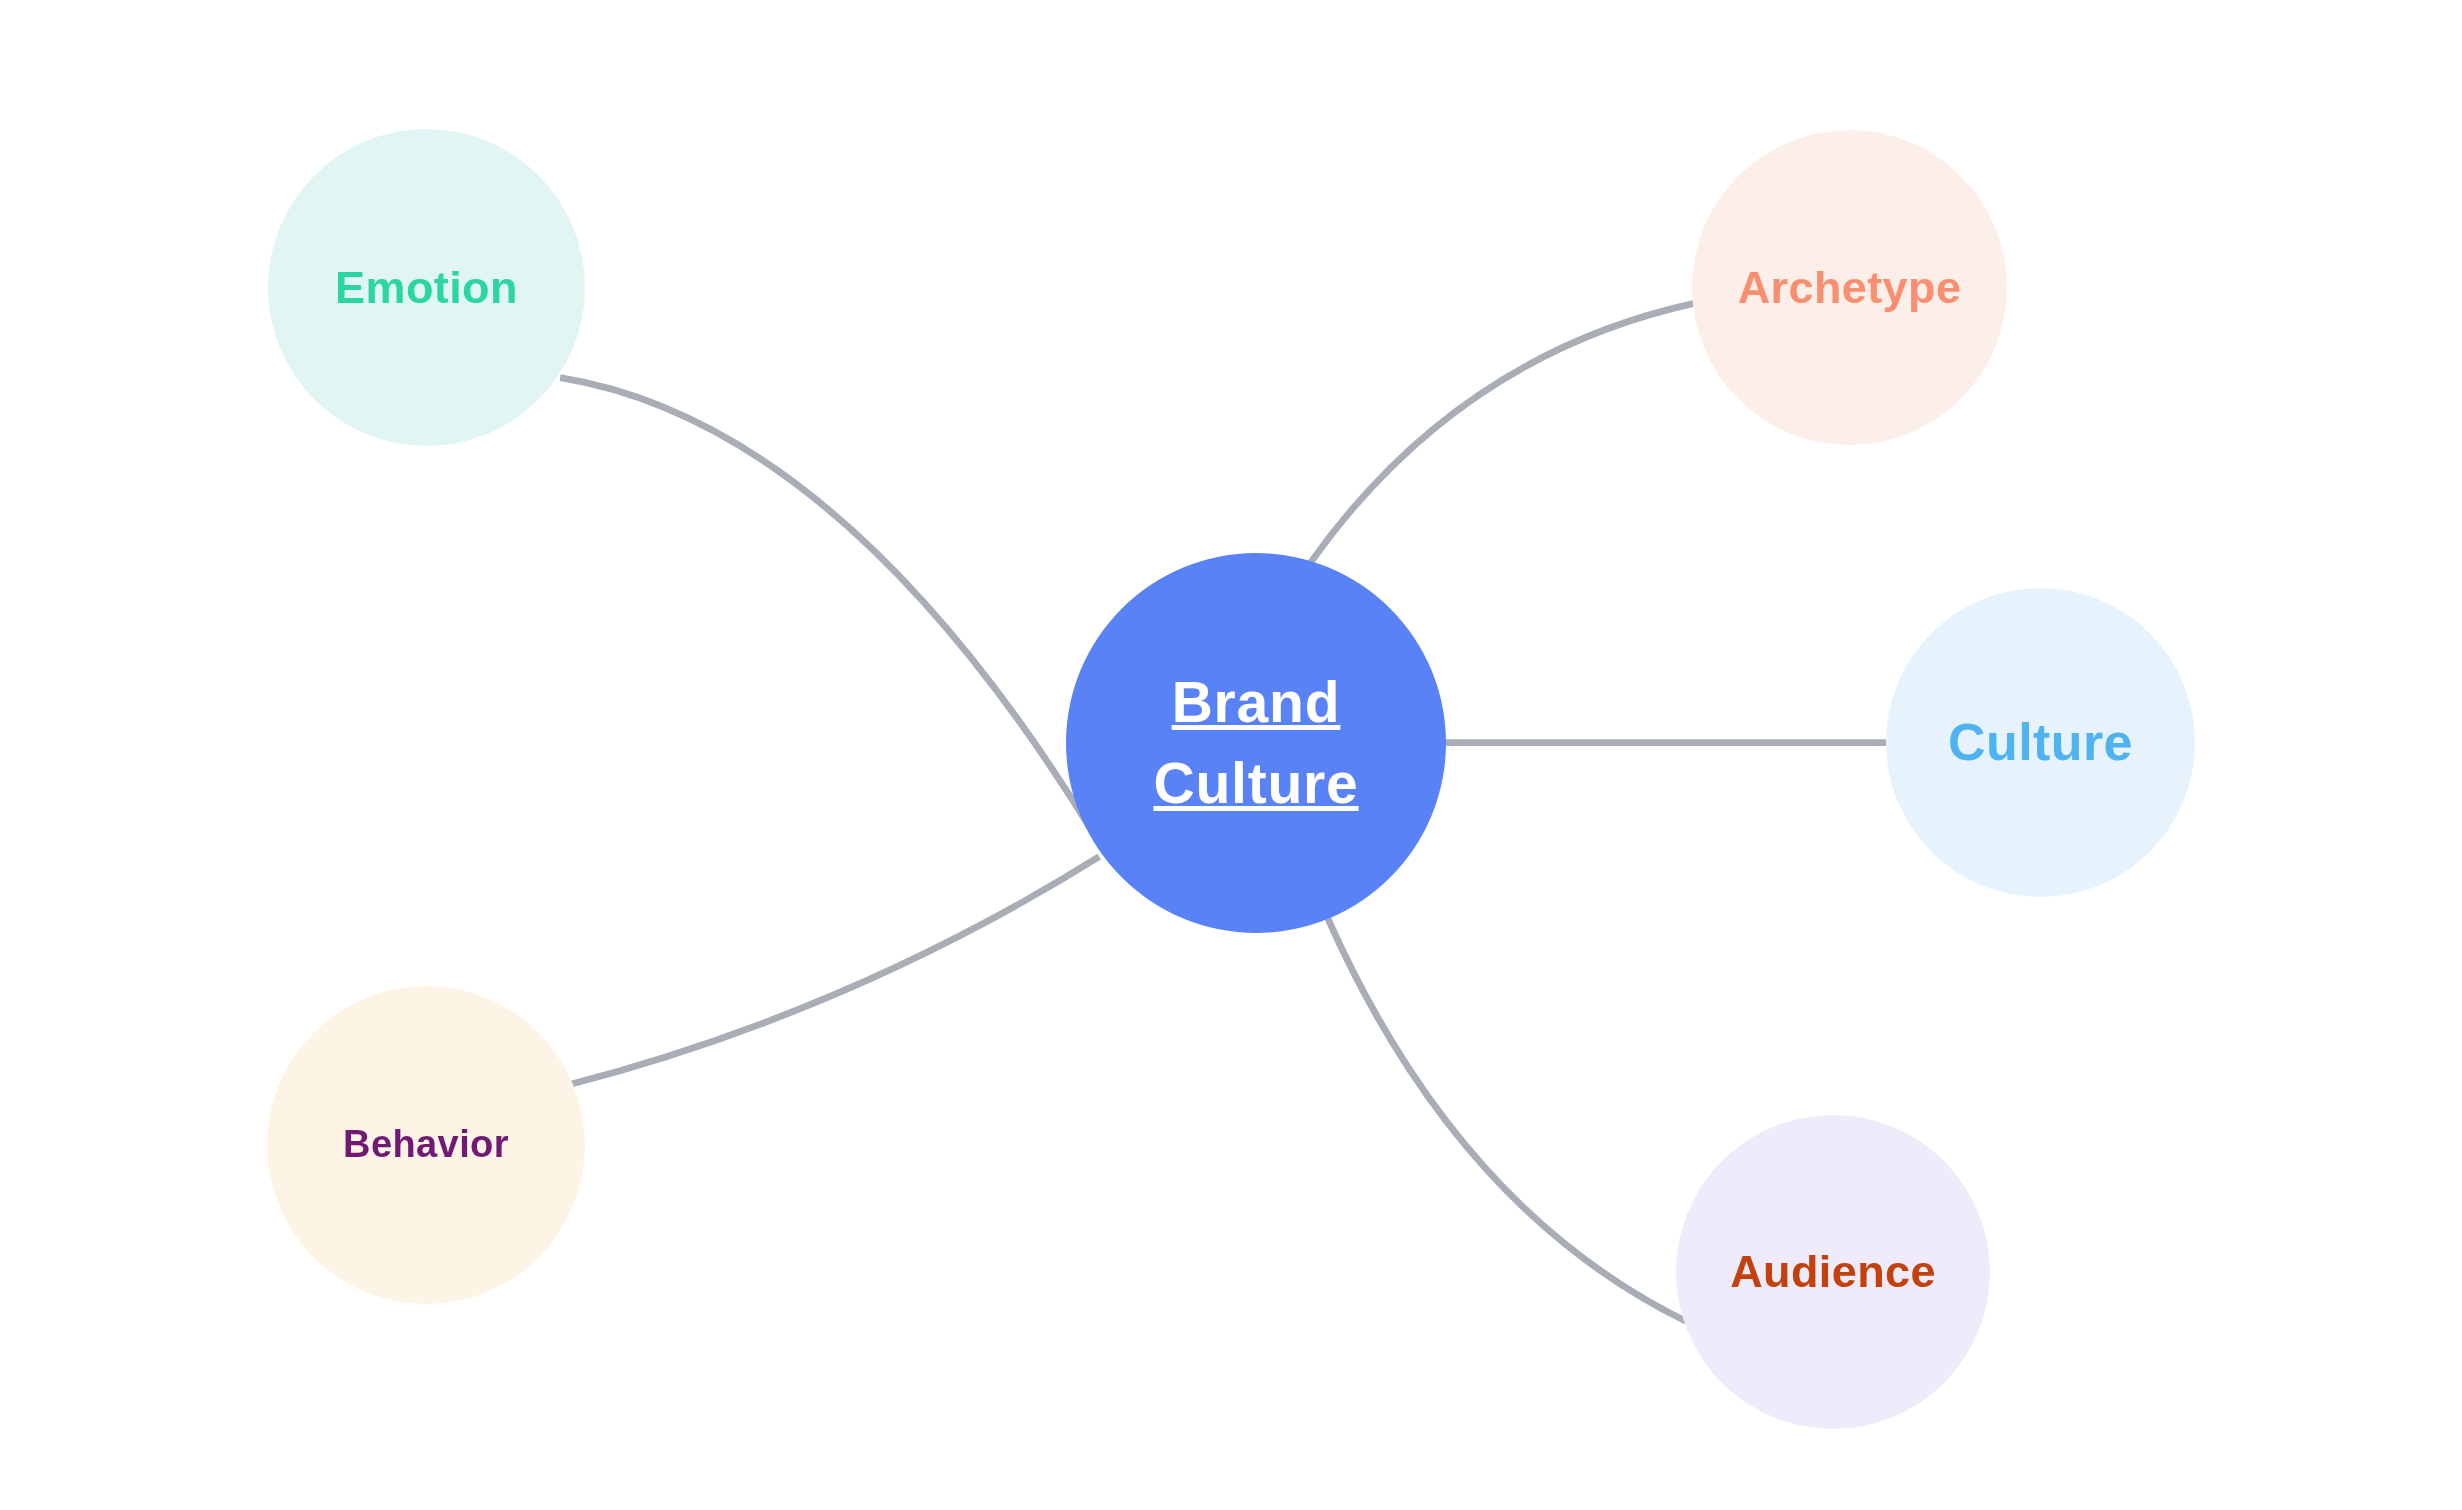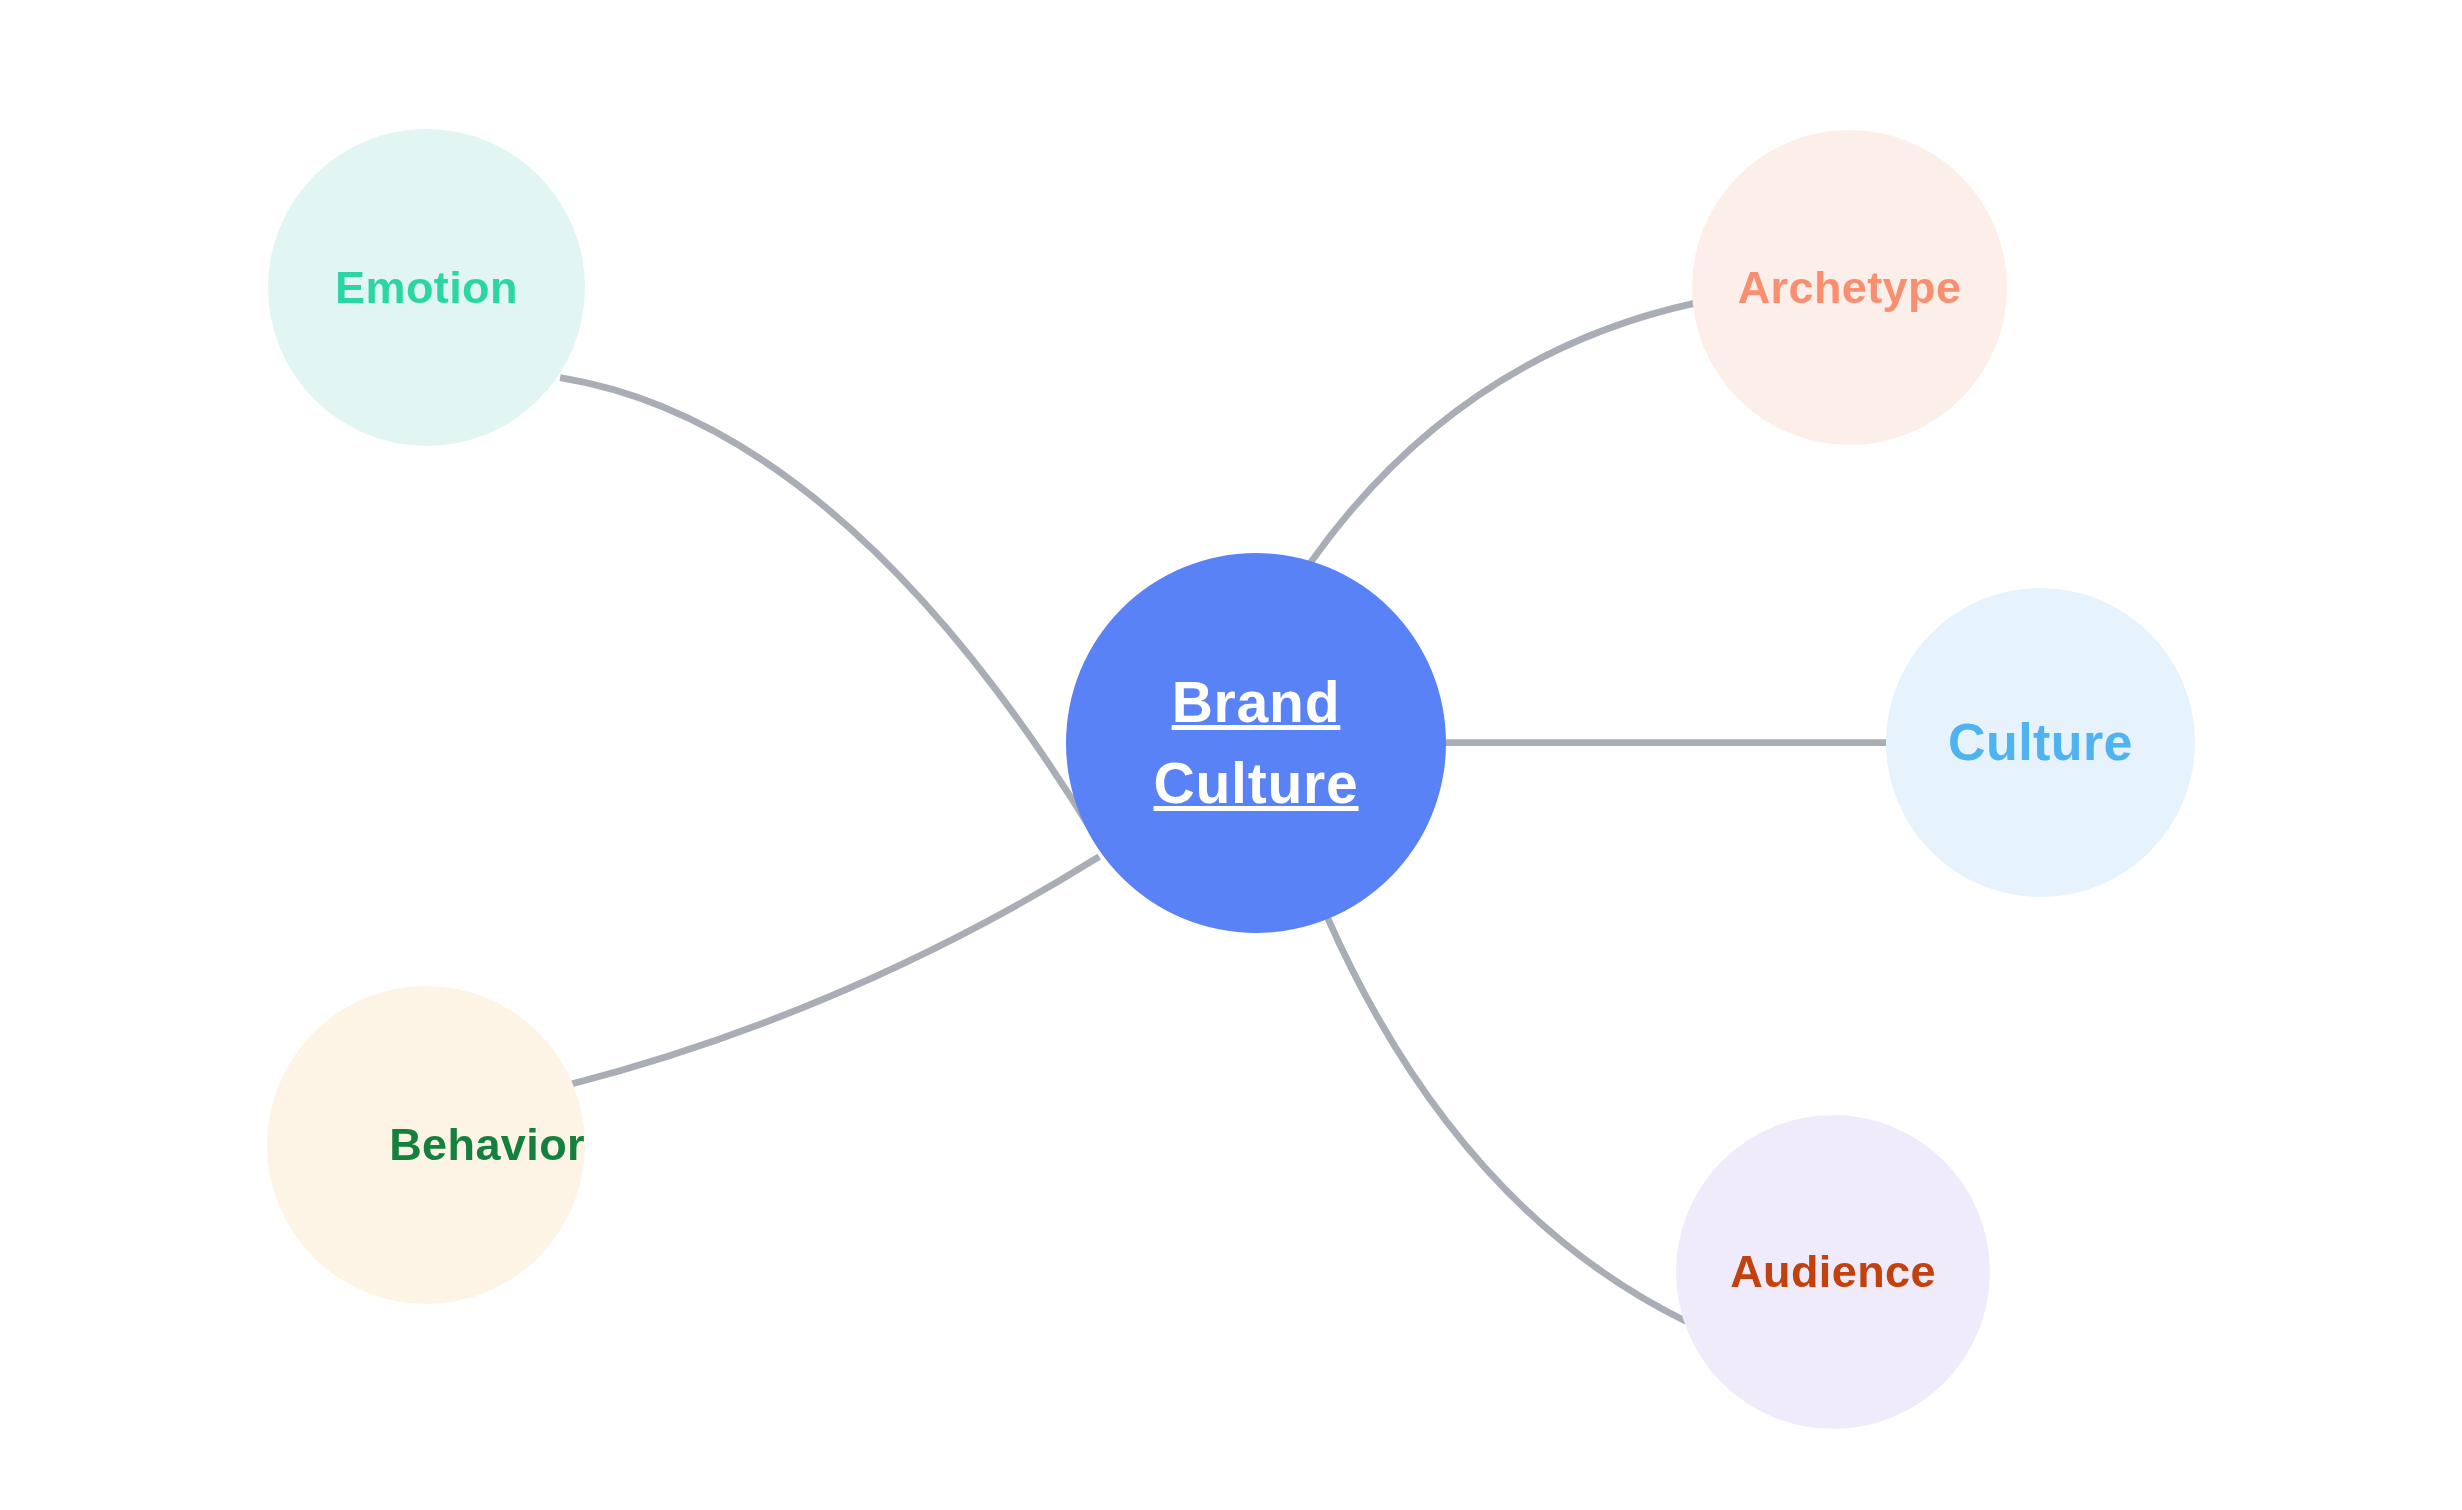--- a/index.html
+++ b/index.html
@@ -71,21 +71,21 @@
   </div>
 
   <div class="node" id="node-archetype" style="left: 1692px; top: 130px; width: 315px; height: 315px; background: rgb(252, 238, 233); color: rgb(249, 143, 112); font-size: 45px;">
     <span class="label">Archetype</span>
   </div>
 
   <div class="node" id="node-culture" style="left: 1886px; top: 588px; width: 309px; height: 309px; background: rgb(230, 243, 252); color: rgb(80, 179, 241); font-size: 52px;">
     <span class="label">Culture</span>
   </div>
 
-  <div class="node" id="node-behavior" style="left: 267px; top: 986px; width: 318px; height: 318px; background: rgb(253, 244, 230); color: #15803d; font-size: 45px; justify-content: flex-end;">
+  <div class="node" id="node-behavior" style="left: 267px; top: 986px; width: 318px; height: 318px; background: rgb(253, 244, 230); color: #701a75; font-size: 38px;">
     <span class="label">Behavior</span>
   </div>
 
   <div class="node" id="node-audience" style="left: 1676px; top: 1115px; width: 314px; height: 314px; background: rgb(239, 235, 250); color: #c2410c; font-size: 45px;">
     <span class="label">Audience</span>
   </div>
 
 </div>
 
 

